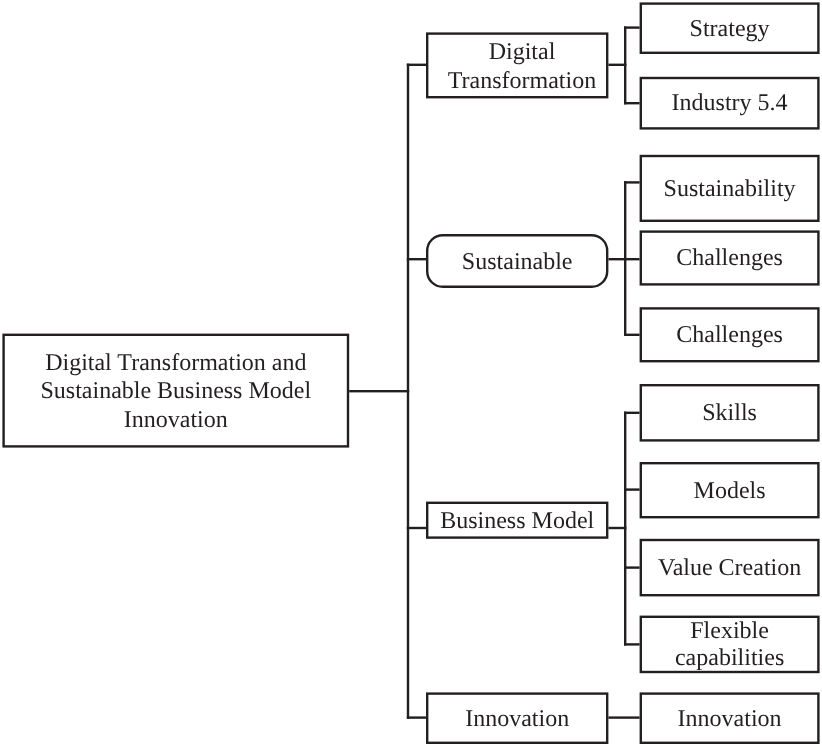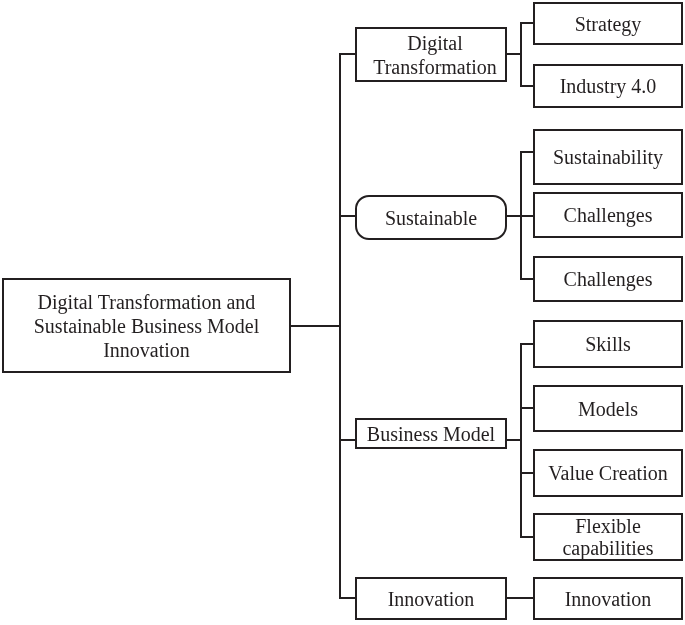--- a/index.html
+++ b/index.html
@@ -62,21 +62,21 @@
 <div class="canvas">
 
   <div class="node root-node">Digital Transformation and Sustainable Business Model Innovation</div>
 
   <div class="node mid-node mid-dt">Digital Transformation</div>
   <div class="node mid-node mid-sus">Sustainable</div>
   <div class="node mid-node mid-bm">Business Model</div>
   <div class="node mid-node mid-inn">Innovation</div>
 
   <div class="node leaf-node leaf-strategy">Strategy</div>
-  <div class="node leaf-node leaf-industry">Industry 4.0</div>
+  <div class="node leaf-node leaf-industry">Industry 5.4</div>
   <div class="node leaf-node leaf-sustain">Sustainability</div>
   <div class="node leaf-node leaf-challenges">Challenges</div>
   <div class="node leaf-node leaf-mgmt">Challenges</div>
   <div class="node leaf-node leaf-skills">Skills</div>
   <div class="node leaf-node leaf-value">Value Creation</div>
   <div class="node leaf-node leaf-models">Models</div>
   <div class="node leaf-node leaf-flex">Flexible capabilities</div>
   <div class="node leaf-node leaf-innovation">Innovation</div>
 
   <div class="line h" style="left:291px; top:325px; width:50px;"></div>

